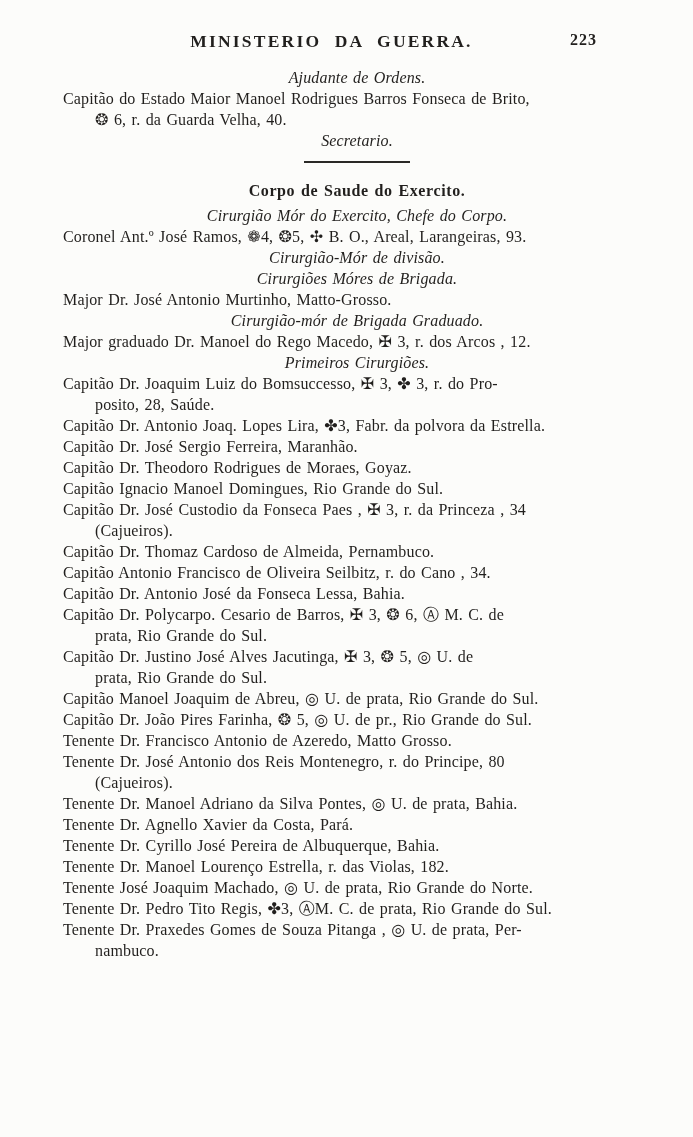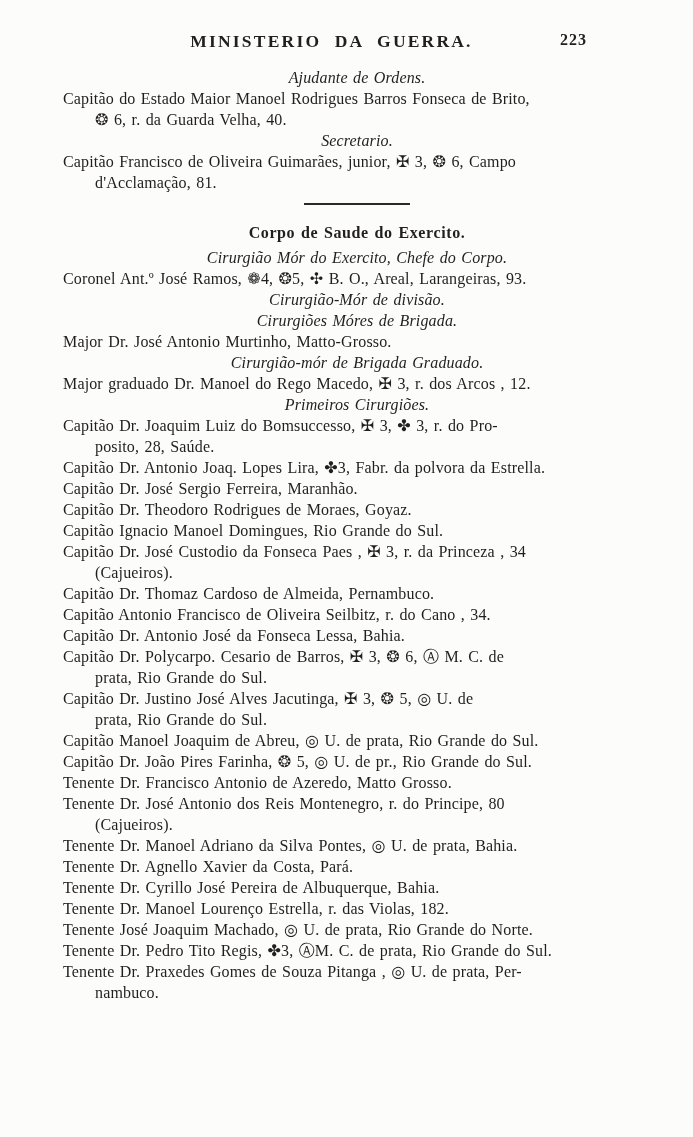--- a/index.html
+++ b/index.html
@@ -22,21 +22,21 @@
   .running-title {
     display: inline-block;
     font-weight: bold;
     font-size: 17.5px;
     letter-spacing: 2.2px;
     word-spacing: 7px;
   }
   .page-number {
     position: absolute;
     top: 31px;
-    right: 106px;
+    right: 96px;
     font-weight: bold;
     font-size: 16px;
     letter-spacing: 1px;
   }
   .page-content {
     margin-top: 15px;
     padding: 0 42px 0 63px;
     font-size: 16px;
     line-height: 21px;
     letter-spacing: 0.15px;
@@ -72,22 +72,20 @@
 <div class="page">
   <header class="page-header">
     <span class="running-title">MINISTERIO DA GUERRA.</span>
     <span class="page-number">223</span>
   </header>
   <main class="page-content">
       <p class="heading_italic">Ajudante de Ordens.</p>
       <p class="entry">Capitão do Estado Maior Manoel Rodrigues Barros Fonseca de Brito,
 ❂ 6, r. da Guarda Velha, 40.</p>
       <p class="heading_italic">Secretario.</p>
-      <p class="entry">Capitão Francisco de Oliveira Guimarães, junior, ✠ 3, ❂ 6, Campo
-d'Acclamação, 81.</p>
       <div class="divider"></div>
       <p class="heading_bold">Corpo de Saude do Exercito.</p>
       <p class="heading_italic">Cirurgião Mór do Exercito, Chefe do Corpo.</p>
       <p class="entry">Coronel Ant.º José Ramos, ❁4, ❂5, ✣ B. O., Areal, Larangeiras, 93.</p>
       <p class="heading_italic">Cirurgião-Mór de divisão.</p>
       <p class="heading_italic">Cirurgiões Móres de Brigada.</p>
       <p class="entry">Major Dr. José Antonio Murtinho, Matto-Grosso.</p>
       <p class="heading_italic">Cirurgião-mór de Brigada Graduado.</p>
       <p class="entry">Major graduado Dr. Manoel do Rego Macedo, ✠ 3, r. dos Arcos , 12.</p>
       <p class="heading_italic">Primeiros Cirurgiões.</p>

